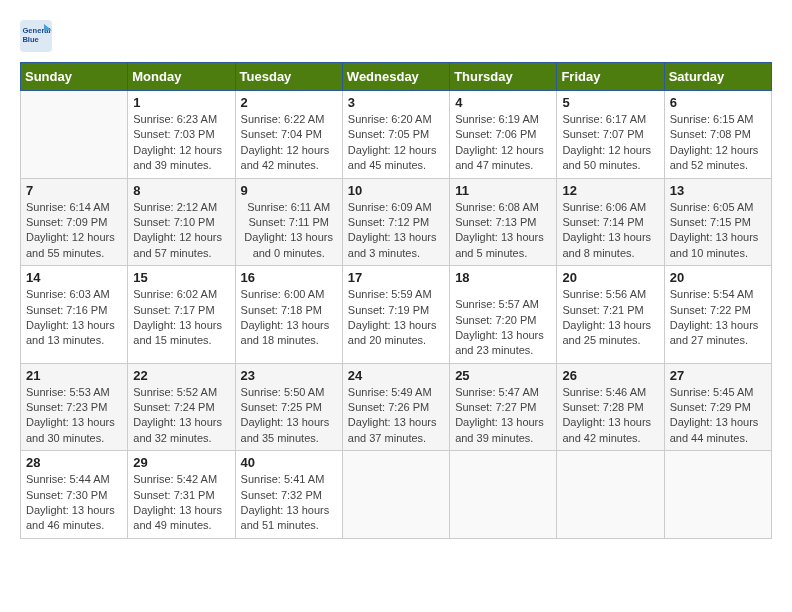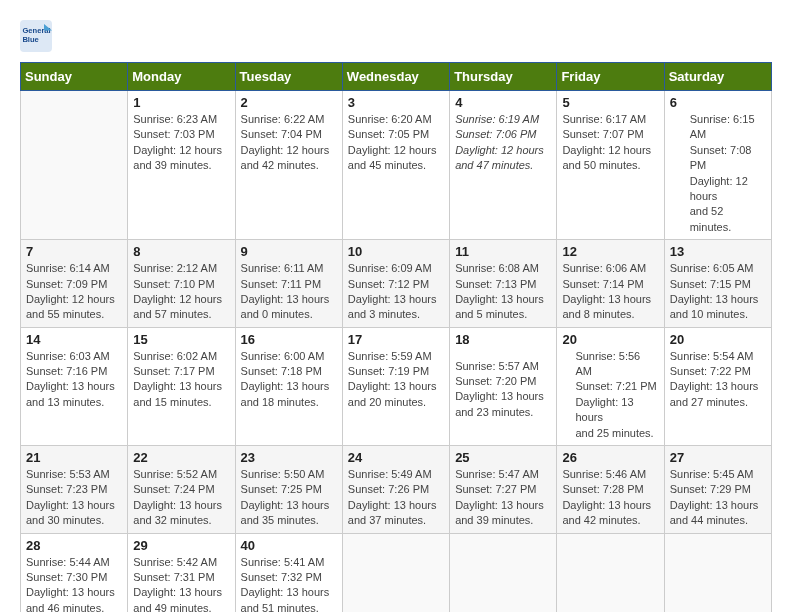--- a/index.html
+++ b/index.html
@@ -137,35 +137,35 @@
         </td>
         <td>
           <span class="day-number">3</span>
           <div class="day-info" style="white-space: pre-line;">Sunrise: 6:20 AM
 Sunset: 7:05 PM
 Daylight: 12 hours
 and 45 minutes.</div>
         </td>
         <td>
           <span class="day-number">4</span>
-          <div class="day-info" style="white-space: pre-line; font-style: italic;">Sunrise: 6:19 AM
+          <div class="day-info" style="white-space: pre-line;">Sunrise: 6:19 AM
 Sunset: 7:06 PM
 Daylight: 12 hours
 and 47 minutes.</div>
         </td>
         <td>
           <span class="day-number">5</span>
           <div class="day-info" style="white-space: pre-line;">Sunrise: 6:17 AM
 Sunset: 7:07 PM
 Daylight: 12 hours
 and 50 minutes.</div>
         </td>
         <td>
           <span class="day-number">6</span>
-          <div class="day-info" style="white-space: pre-line; margin-left: 20px;">Sunrise: 6:15 AM
+          <div class="day-info" style="white-space: pre-line;">Sunrise: 6:15 AM
 Sunset: 7:08 PM
 Daylight: 12 hours
 and 52 minutes.</div>
         </td>
       </tr>
       <tr>
         <td>
           <span class="day-number">7</span>
           <div class="day-info" style="white-space: pre-line;">Sunrise: 6:14 AM
 Sunset: 7:09 PM
@@ -174,21 +174,21 @@
         </td>
         <td>
           <span class="day-number">8</span>
           <div class="day-info" style="white-space: pre-line;">Sunrise: 2:12 AM
 Sunset: 7:10 PM
 Daylight: 12 hours
 and 57 minutes.</div>
         </td>
         <td>
           <span class="day-number">9</span>
-          <div class="day-info" style="white-space: pre-line;">Sunrise: 6:11 AM
+          <div class="day-info" style="white-space: pre-line; text-align: center;">Sunrise: 6:11 AM
 Sunset: 7:11 PM
 Daylight: 13 hours
 and 0 minutes.</div>
         </td>
         <td>
           <span class="day-number">10</span>
           <div class="day-info" style="white-space: pre-line;">Sunrise: 6:09 AM
 Sunset: 7:12 PM
 Daylight: 13 hours
 and 3 minutes.</div>
@@ -246,21 +246,21 @@
         </td>
         <td>
           <span class="day-number">18</span>
           <div class="day-info" style="white-space: pre-line; margin-top: 12px;">Sunrise: 5:57 AM
 Sunset: 7:20 PM
 Daylight: 13 hours
 and 23 minutes.</div>
         </td>
         <td>
           <span class="day-number">20</span>
-          <div class="day-info" style="white-space: pre-line; margin-left: 13px;">Sunrise: 5:56 AM
+          <div class="day-info" style="white-space: pre-line;">Sunrise: 5:56 AM
 Sunset: 7:21 PM
 Daylight: 13 hours
 and 25 minutes.</div>
         </td>
         <td>
           <span class="day-number">20</span>
           <div class="day-info" style="white-space: pre-line;">Sunrise: 5:54 AM
 Sunset: 7:22 PM
 Daylight: 13 hours
 and 27 minutes.</div>

